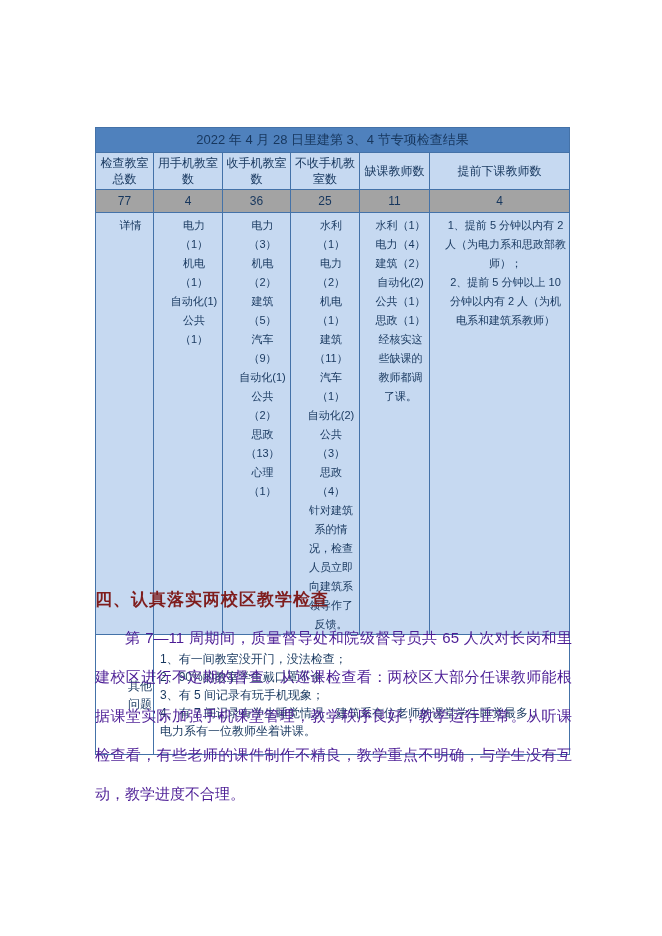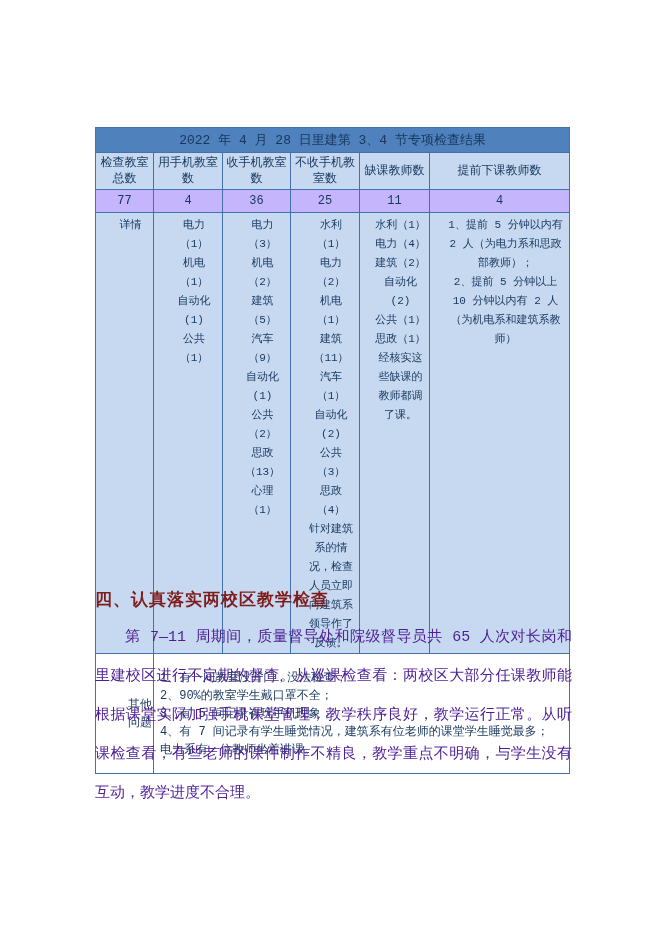--- a/index.html
+++ b/index.html
@@ -1,21 +1,21 @@
 <!DOCTYPE html>
 <html><head>
 <meta charset="utf-8">
 <style>
   html,body{margin:0;padding:0;}
   body{background:#ffffff;}
   .page{
     position:relative;
     width:662px;height:896px;
     background:#ffffff;
-    font-family:Liberation Mono, monospace;
+    font-family:Liberation Sans, sans-serif;
     overflow:hidden;
   }
   table.report{
     position:absolute;left:95px;top:127px;
     width:474px;
     border-collapse:collapse;
     table-layout:fixed;
     color:#17375e;
   }
   table.report td, table.report th{
@@ -35,21 +35,21 @@
   tr.colhead td{
     background:#c6d9f1;
     font-size:12px;
     text-align:center;
     vertical-align:middle;
     height:34px;
     line-height:16px;
     padding:1px 2px;
   }
   tr.counts td{
-    background:#c4b5fd;
+    background:#a3a3a3;
     font-size:12px;
     text-align:center;
     vertical-align:middle;
     height:20px;
   }
   tr.details td{
     background:#c6d9f1;
     font-size:11px;
     text-align:center;
     vertical-align:top;

